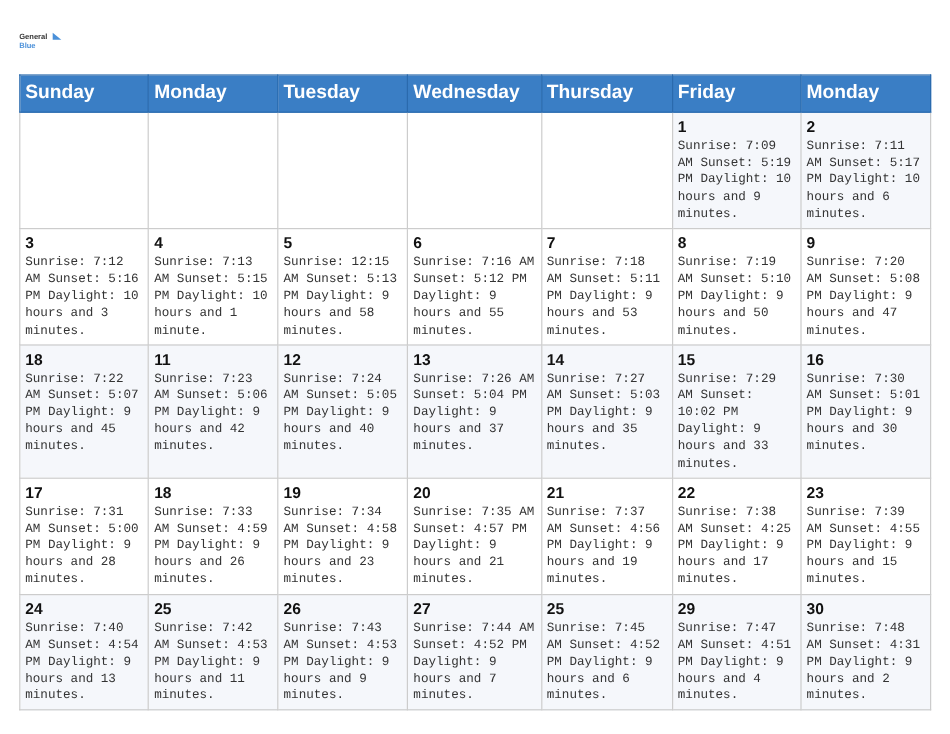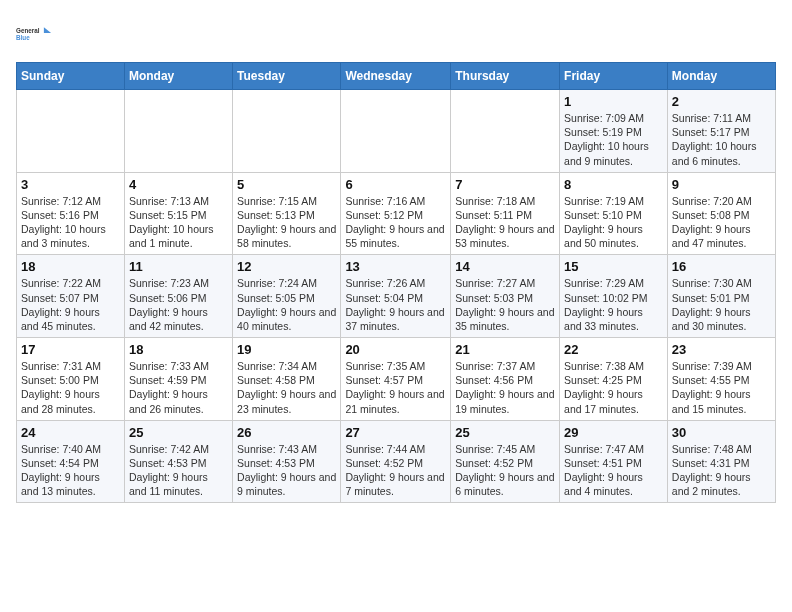--- a/index.html
+++ b/index.html
@@ -40,21 +40,21 @@
     table {
       width: 100%;
       border-collapse: collapse;
       font-size: 11px;
     }
     thead tr th {
       background-color: #3a7ec5;
       color: #fff;
       padding: 6px 4px;
       text-align: left;
-      font-size: 12px;
+      font-size: 16px;
       font-weight: bold;
       border: 1px solid #2a6aad;
     }
     tbody tr td {
       border: 1px solid #ccc;
       vertical-align: top;
       padding: 4px;
       width: 113px;
       min-height: 80px;
       background: #fff;
@@ -68,20 +68,21 @@
     .day-number {
       font-weight: bold;
       font-size: 13px;
       margin-bottom: 2px;
       color: #111;
     }
     .day-info {
       color: #333;
       font-size: 10.5px;
       line-height: 1.35;
+      font-family: Liberation Mono, monospace;
     }
     .empty-cell {
       background: #fff !important;
     }
   </style>
 </head>
 <body>
 
 <div class="header">
   <div class="logo">
@@ -137,21 +138,21 @@
 Daylight: 10 hours and 3 minutes.</div>
         </td>
         <td>
           <div class="day-number">4</div>
           <div class="day-info">Sunrise: 7:13 AM
 Sunset: 5:15 PM
 Daylight: 10 hours and 1 minute.</div>
         </td>
         <td>
           <div class="day-number">5</div>
-          <div class="day-info">Sunrise: 7:15 AM
+          <div class="day-info">Sunrise: 12:15 AM
 Sunset: 5:13 PM
 Daylight: 9 hours and 58 minutes.</div>
         </td>
         <td>
           <div class="day-number">6</div>
           <div class="day-info">Sunrise: 7:16 AM
 Sunset: 5:12 PM
 Daylight: 9 hours and 55 minutes.</div>
         </td>
         <td>

